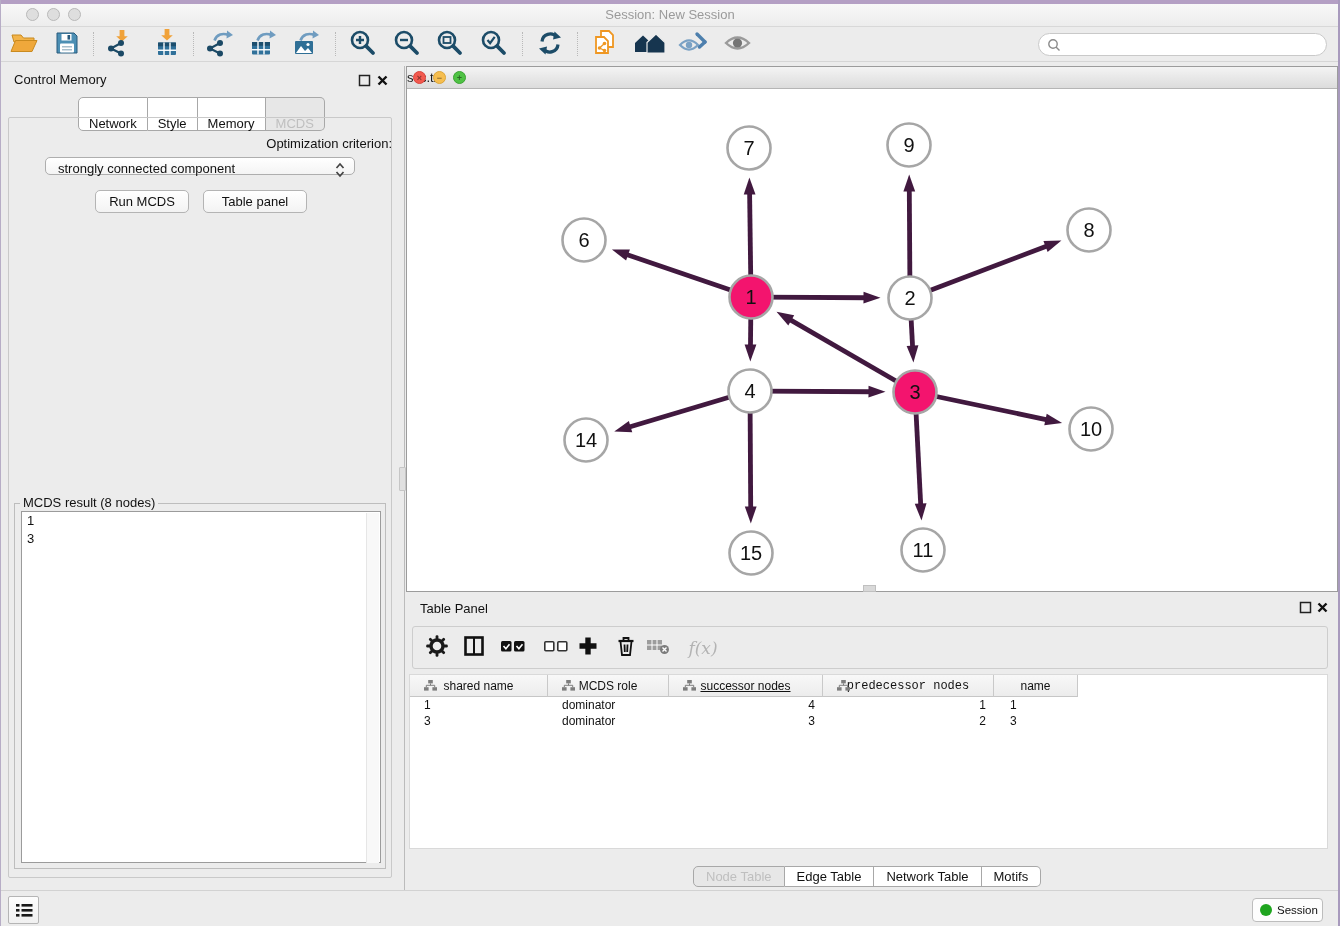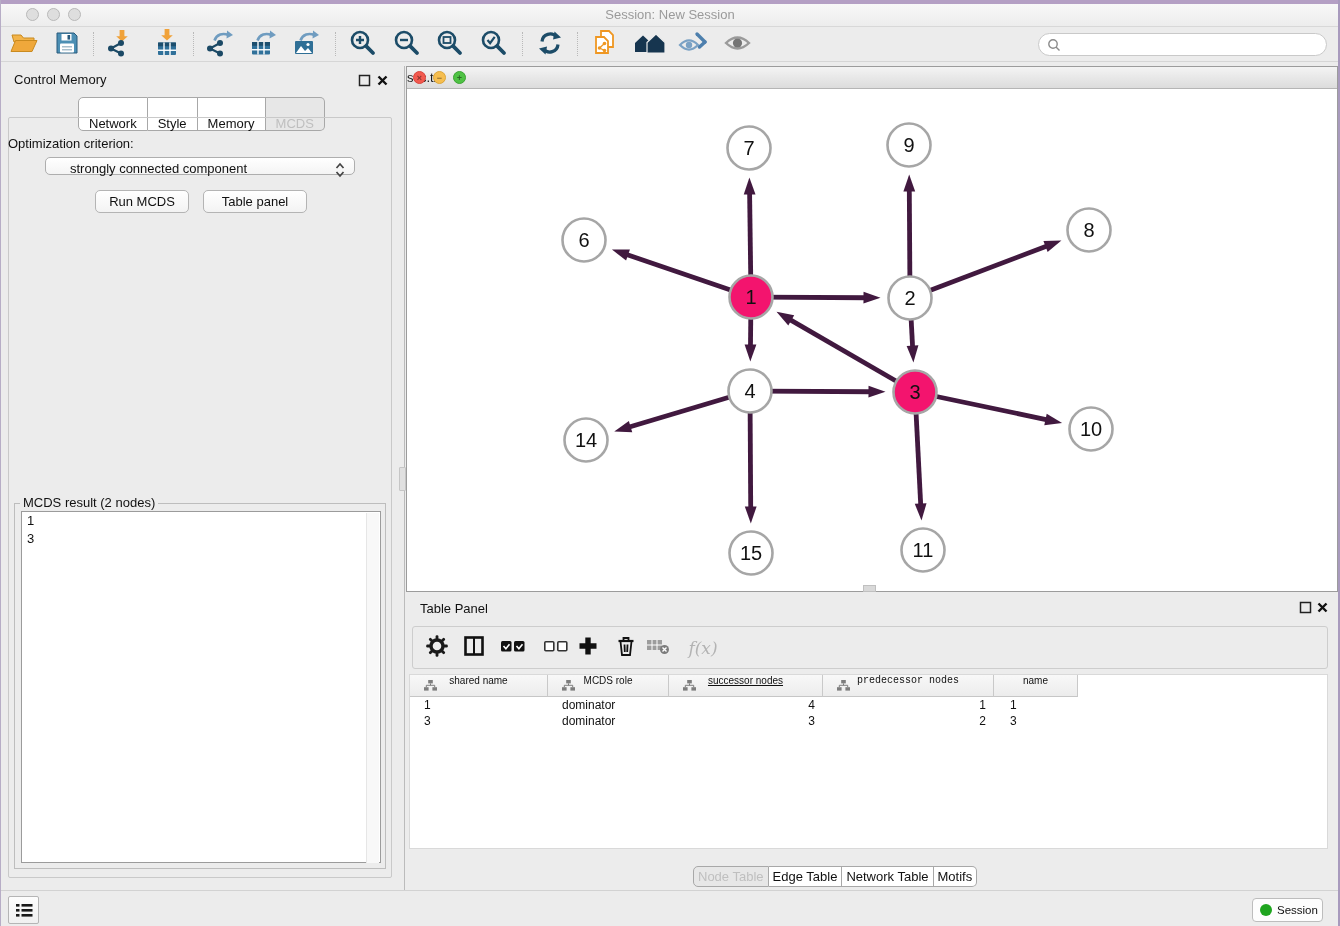--- a/index.html
+++ b/index.html
@@ -17,24 +17,24 @@
 .tbi{position:absolute;top:2px;width:32px;height:32px;display:flex;align-items:center;justify-content:center}
 .tsep{position:absolute;top:5px;height:24px;width:1px;border-left:1px dotted #b9b9b9}
 #search-box{left:1038px;top:33px;width:289px;height:23px;background:#fff;border:1px solid #c9c9c9;border-radius:12px;display:flex;align-items:center;padding-left:8px}
 
 #cp-title{left:14px;top:72px;font-size:13px}
 #cp-tabs{left:78px;top:97px;display:flex}
 .seg-tab{height:21px;line-height:20px;background:#fff;border:1px solid #a8a8a8;border-left:none;font-size:13px;padding:16px 10px;color:#111}
 .seg-tab.first{border-left:1px solid #a8a8a8;border-radius:5px 0 0 5px}
 .seg-tab.last{border-radius:0 5px 5px 0}
 .seg-tab.selected{background:#e7e7e7;color:#bfbfbf}
-#tp-tabs .seg-tab{padding:0 4px}
+#tp-tabs .seg-tab{padding:0 12px}
 #cp-box{left:8px;top:117px;width:384px;height:761px;border:1px solid #c9c9c9;border-radius:2px}
-#opt-label{left:8px;top:136px;width:384px;text-align:left;font-size:13px}
-#opt-select{left:45px;top:157px;width:310px;height:18px;background:linear-gradient(#fff,#f4f4f4);border:1px solid #aeaeae;border-radius:5px;font-size:13px;line-height:21px;padding-left:24px}
+#opt-label{left:8px;top:136px;width:384px;text-align:right;font-size:13px}
+#opt-select{left:45px;top:157px;width:310px;height:18px;background:linear-gradient(#fff,#f4f4f4);border:1px solid #aeaeae;border-radius:5px;font-size:13px;line-height:21px;padding-left:12px}
 #opt-chevrons{position:absolute;right:9px;top:4px}
 .btn{position:absolute;height:23px;background:linear-gradient(#fff,#f3f3f3);border:1px solid #b4b4b4;border-radius:5px;font-size:13px;text-align:center;line-height:21px}
 #run-btn{left:95px;top:190px;width:94px}
 #close-btn{left:203px;top:190px;width:104px}
 #mcds-fieldset{left:14px;top:503px;width:372px;height:366px;border:1px solid #bdbdbd}
 #mcds-legend{position:absolute;left:5px;top:-9px;background:#ececec;padding:0 3px;font-size:13px}
 #mcds-list{position:absolute;left:6px;top:7px;width:360px;height:352px;background:#fff;border:1px solid #9b9b9b;font-size:13px}
 #mcds-scroll{position:absolute;right:1px;top:1px;width:13px;height:350px;background:#f8f8f8;border-left:1px solid #e6e6e6}
 .mcds-item{padding:1px 0 1px 5px;line-height:16px}
 
@@ -44,21 +44,21 @@
 #net-title{width:100%;line-height:21px;font-size:13px;color:#1a1a1a}
 #vdivider{left:404px;top:66px;width:1px;height:824px;background:#bbb}
 #vhandle{left:399px;top:467px;width:7px;height:24px;background:#e0e0e0;border:1px solid #c6c6c6;border-radius:1px}
 #hhandle{left:863px;top:585px;width:13px;height:7px;background:#d9d9d9;border:1px solid #c0c0c0}
 
 #tp-title{left:420px;top:601px;font-size:13px}
 #tp-toolbar{left:412px;top:626px;width:916px;height:43px;border:1px solid #cdcdcd;border-radius:3px}
 .tpi{position:absolute;top:4px;width:34px;height:34px;display:flex;align-items:center;justify-content:center}
 #tp-table{left:409px;top:674px;width:919px;height:175px;background:#fff;border:1px solid #d9d9d9}
 #tp-header{position:absolute;left:0;top:0;height:22px;display:flex}
-.th{position:relative;height:22px;background:linear-gradient(#f8f8f8,#ececec);border-bottom:1px solid #c6c6c6;border-right:1px solid #c9c9c9;font-size:10px;display:flex;align-items:flex-start;justify-content:center}
+.th{position:relative;height:22px;background:linear-gradient(#f8f8f8,#ececec);border-bottom:1px solid #c6c6c6;border-right:1px solid #c9c9c9;font-size:12px;display:flex;align-items:center;justify-content:center}
 .th .sort{position:absolute;left:14px;top:5px}
 .tr{position:absolute;left:0;height:16px;display:flex}
 .td{height:16px;font-size:12px;line-height:16px;white-space:nowrap;overflow:hidden}
 #tp-tabs{left:693px;top:866px;display:flex}
 
 #status-bar{left:0;top:890px;width:1340px;height:36px;border-top:1px solid #d2d2d2}
 #list-btn{left:8px;top:5px;width:31px;height:28px;background:linear-gradient(#fdfdfd,#f0f0f0);border:1px solid #b5b5b5;border-radius:2px;display:flex;align-items:center;justify-content:center;position:absolute}
 #memory-btn{left:1252px;top:7px;width:71px;height:24px;background:#fdfdfd;border:1px solid #bdbdbd;border-radius:4px;display:flex;align-items:center;position:absolute}
 #memory-dot{width:12px;height:12px;border-radius:50%;background:#1fa51f;margin:0 5px 0 7px;flex-shrink:0}
 #memory-label{font-size:11.5px}
@@ -260,21 +260,21 @@
 <div class="abs" id="opt-select">
   <span>strongly connected component</span>
   <svg id="opt-chevrons" width="10" height="16">
       <path d="M1.5 6 L5 2 L8.5 6" stroke="#444" fill="none" stroke-width="1.7"></path>
       <path d="M1.5 10 L5 14 L8.5 10" stroke="#444" fill="none" stroke-width="1.7"></path>
     </svg>
 </div>
 <div class="btn" id="run-btn">Run MCDS</div>
 <div class="btn" id="close-btn">Table panel</div>
 <div class="abs" id="mcds-fieldset">
-  <span id="mcds-legend">MCDS result (2 nodes)</span>
+  <span id="mcds-legend">MCDS result (8 nodes)</span>
   <div id="mcds-list">
 
   <div class="mcds-item">1</div>
       <div class="mcds-item">3</div>
       <div id="mcds-scroll"></div>
     </div>
 </div>
 
 <div class="abs" id="net-window">
   <div id="net-titlebar">

